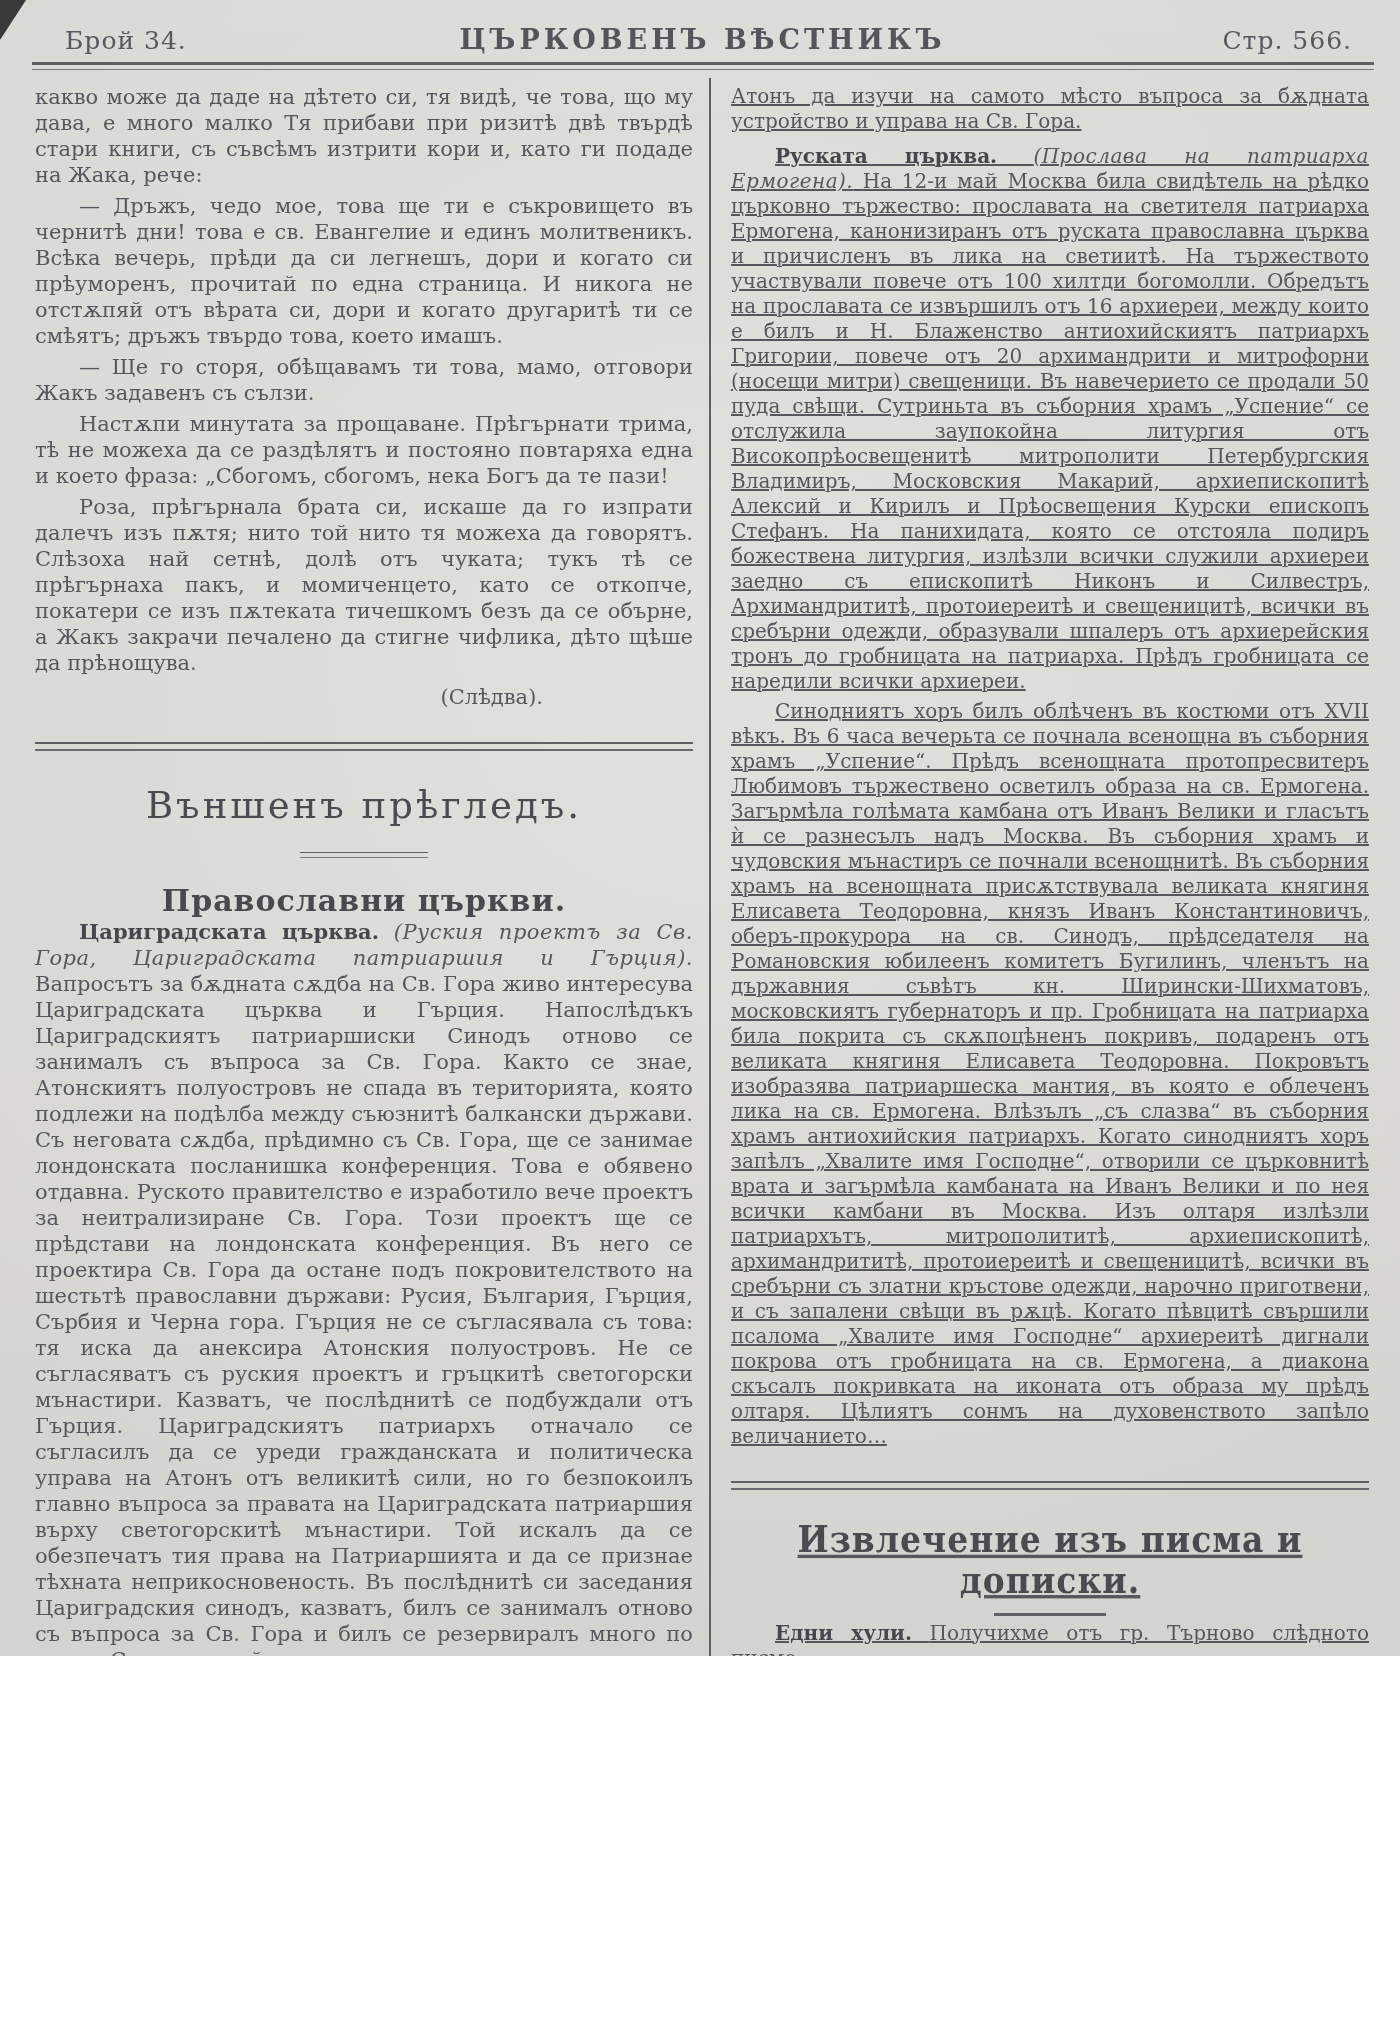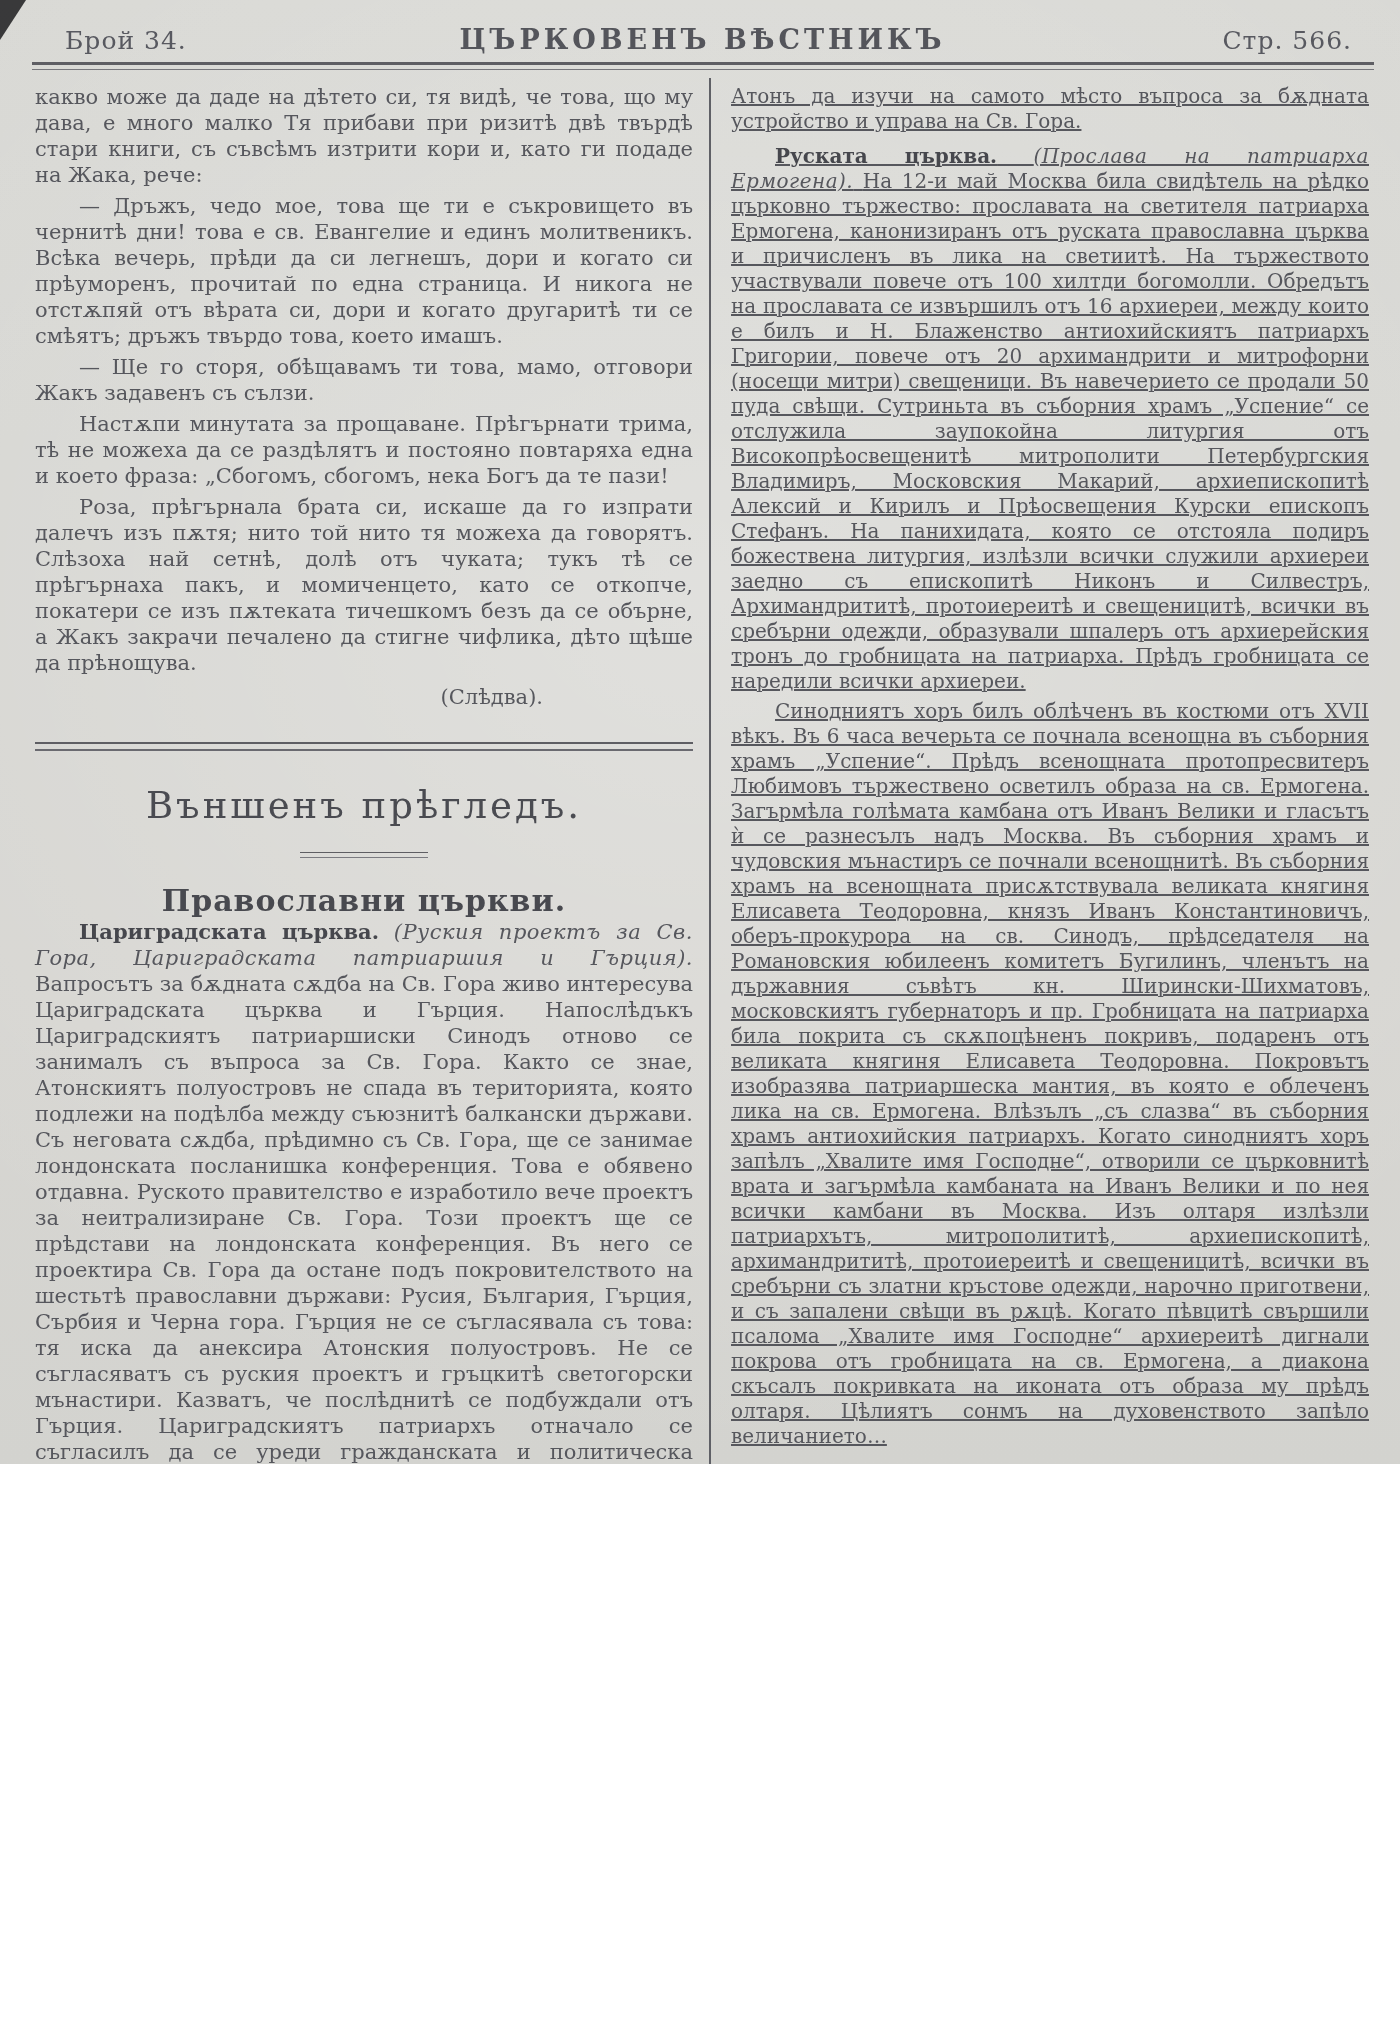--- a/index.html
+++ b/index.html
@@ -1,18 +1,18 @@
 <!DOCTYPE html>
 <html lang="bg"><head>
 <meta charset="utf-8">
 <style>
   html,body{margin:0;padding:0;}
   .page{
     position:relative;
-    width:1400px;height:1464px;
+    width:1400px;height:1656px;
     background:
       radial-gradient(ellipse 120% 100% at 50% 40%, rgba(255,255,255,0.25), rgba(0,0,0,0) 60%),
       linear-gradient(180deg,#d9d9d5 0%,#d6d6d2 30%,#d7d6d2 70%,#d3d3cf 100%);
     overflow:hidden;
     font-family:"DejaVu Serif", serif;
     color:#56575d;
   }
   
   .corner{
     position:absolute;left:0;top:0;width:26px;height:40px;

